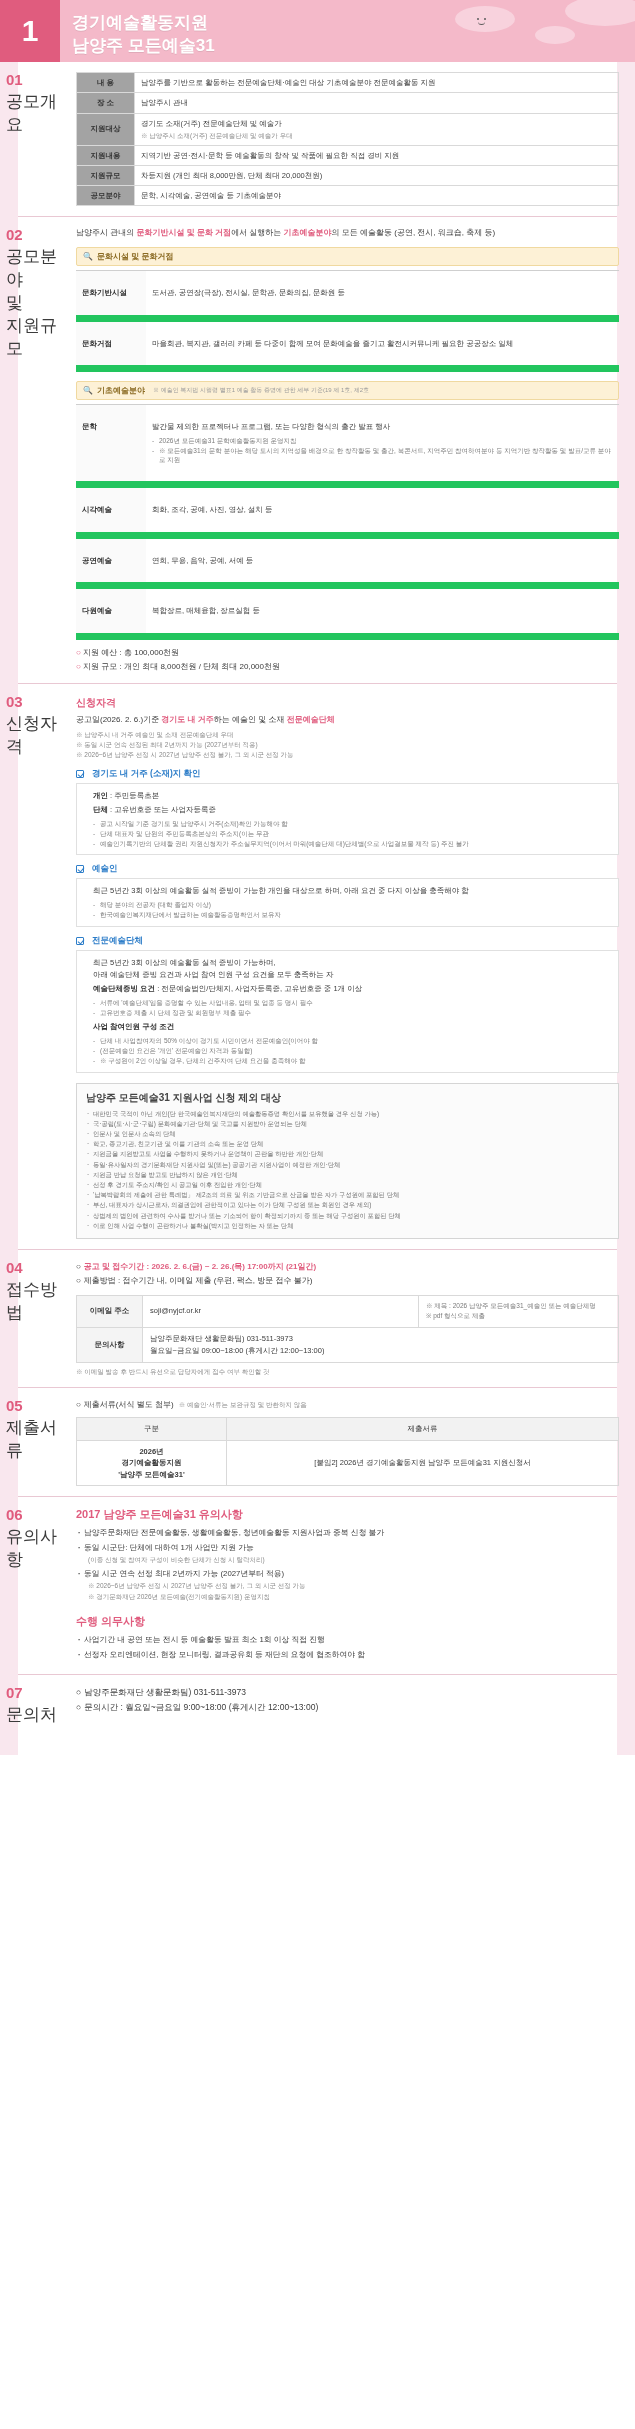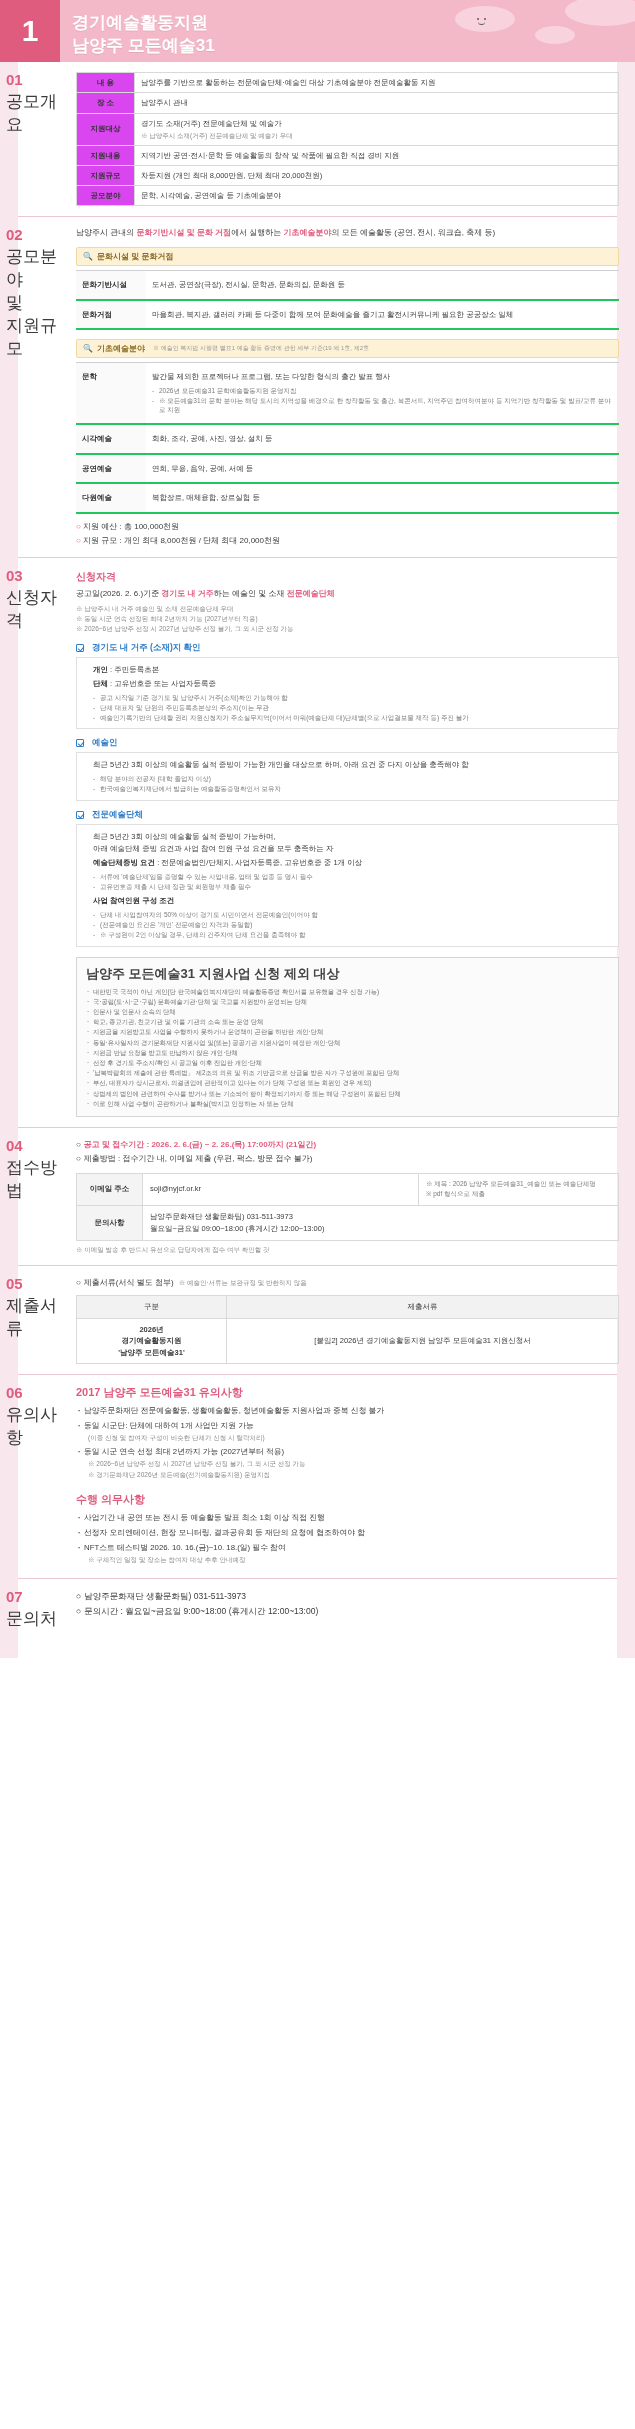--- a/index.html
+++ b/index.html
@@ -70,37 +70,37 @@
   
   table.tbl { width:100%; border-collapse:collapse; }
   table.tbl td {
     border:1px solid #d9d9d9;
     padding:4px 6px;
     vertical-align:middle;
     font-size:7.5px;
     line-height:1.5;
   }
   table.tbl td.th {
-    width:58px; text-align:center; background:#d946ef; font-weight:bold; color:#333;
+    width:58px; text-align:center; background:#a3a3a3; font-weight:bold; color:#333;
   }
   .note { font-size:6.5px; color:#8a8a8a; margin-top:2px; display:block; }
 
   
   .pill-hd {
     display:flex; align-items:center; gap:4px;
     background:#fdf1d6; border:1px solid #f0d9a0;
     padding:3px 6px; font-size:8px; font-weight:bold; color:#8a6a22;
     border-radius:2px;
   }
   .pill-hd .ico { color:#e0a42c; font-size:8px; }
   .pill-note { font-size:6px; color:#9a9a9a; font-weight:normal; margin-left:4px; }
 
   table.tbl2 { width:100%; border-collapse:collapse; margin-top:4px; }
   table.tbl2 td {
-    border-bottom:2px solid #22c55e; padding:8px 6px; font-size:7.5px; line-height:1.55; vertical-align:top;
+    border-bottom:7px solid #22c55e; padding:16px 6px; font-size:7.5px; line-height:1.55; vertical-align:top;
   }
   table.tbl2 td.lbl { width:70px; font-weight:bold; color:#333; background:#fafafa; }
   table.tbl2 tr:first-child td { border-top:1px solid #cfcfcf; }
 
   ul.dash { margin:3px 0 0 0; padding:0; list-style:none; }
   ul.dash li { font-size:6.5px; color:#7a7a7a; line-height:1.5; padding-left:7px; position:relative; }
   ul.dash li:before { content:"-"; position:absolute; left:0; }
 
   .money { margin-top:6px; font-size:8px; line-height:1.7; }
   .money div:before { content:"○ "; color:#e05c7e; }
@@ -125,21 +125,21 @@
   .block {
     border:1px solid #e0e0e0; padding:6px 16px; font-size:7.5px; line-height:1.6;
     background:#fff;
   }
   .block .bk-line { margin-bottom:2px; }
   .block b { color:#333; }
 
   .grey-box {
     border:1px solid #d5d5d5; background:#fbfbfb; padding:7px 9px; margin-top:10px;
   }
-  .grey-box .gb-title { font-size:13px; font-weight:bold; color:#444; margin-bottom:4px; }
+  .grey-box .gb-title { font-size:10px; font-weight:bold; color:#444; margin-bottom:4px; }
   .grey-box ul { margin:0; padding:0; list-style:none; }
   .grey-box li { font-size:6.3px; color:#6f6f6f; line-height:1.62; padding-left:7px; position:relative; }
   .grey-box li:before { content:"·"; position:absolute; left:1px; }
 
   
   .circ { font-size:8px; line-height:1.8; }
   .circ > div:before { content:"○"; color:#333; margin-right:3px; }
   .u-red { color:#e05c7e; font-weight:bold; }
 
   table.info { width:100%; border-collapse:collapse; margin-top:6px; }
@@ -458,21 +458,20 @@
         <li><span>남양주문화재단 전문예술활동, 생활예술활동, 청년예술활동 지원사업과 중복 신청 불가</span></li>
         <li><span>동일 시군단: 단체에 대하여 1개 사업만 지원 가능</span><span class="sub">(이중 신청 및 참여자 구성이 비슷한 단체가 신청 시 탈락처리)</span></li>
         <li><span>동일 시군 연속 선정 최대 2년까지 가능 (2027년부터 적용)</span><span class="sub" style="white-space:pre-line;">※ 2026~6년 남양주 선정 시 2027년 남양주 선정 불가, 그 외 시군 선정 가능
 ※ 경기문화재단 2026년 모든예술(전기예술활동지원) 운영지침</span></li>
       </ul>
 
       <div class="sec6-title" style="margin-top:12px;">수행 의무사항</div>
       <ul class="dots">
         <li><span>사업기간 내 공연 또는 전시 등 예술활동 발표 최소 1회 이상 직접 진행</span></li>
         <li><span>선정자 오리엔테이션, 현장 모니터링, 결과공유회 등 재단의 요청에 협조하여야 함</span></li>
-        <li><span>NFT스트 테스티벌 2026. 10. 16.(금)~10. 18.(일) 필수 참여</span><span class="sub">※ 구체적인 일정 및 장소는 참여자 대상 추후 안내예정</span></li>
       </ul>
     </div>
   </div>
 
   <hr class="divider">
 
   <div class="section sec7">
     <div class="sec-label">
       <div class="sec-num">07</div>
       <div class="sec-name">문의처</div>

